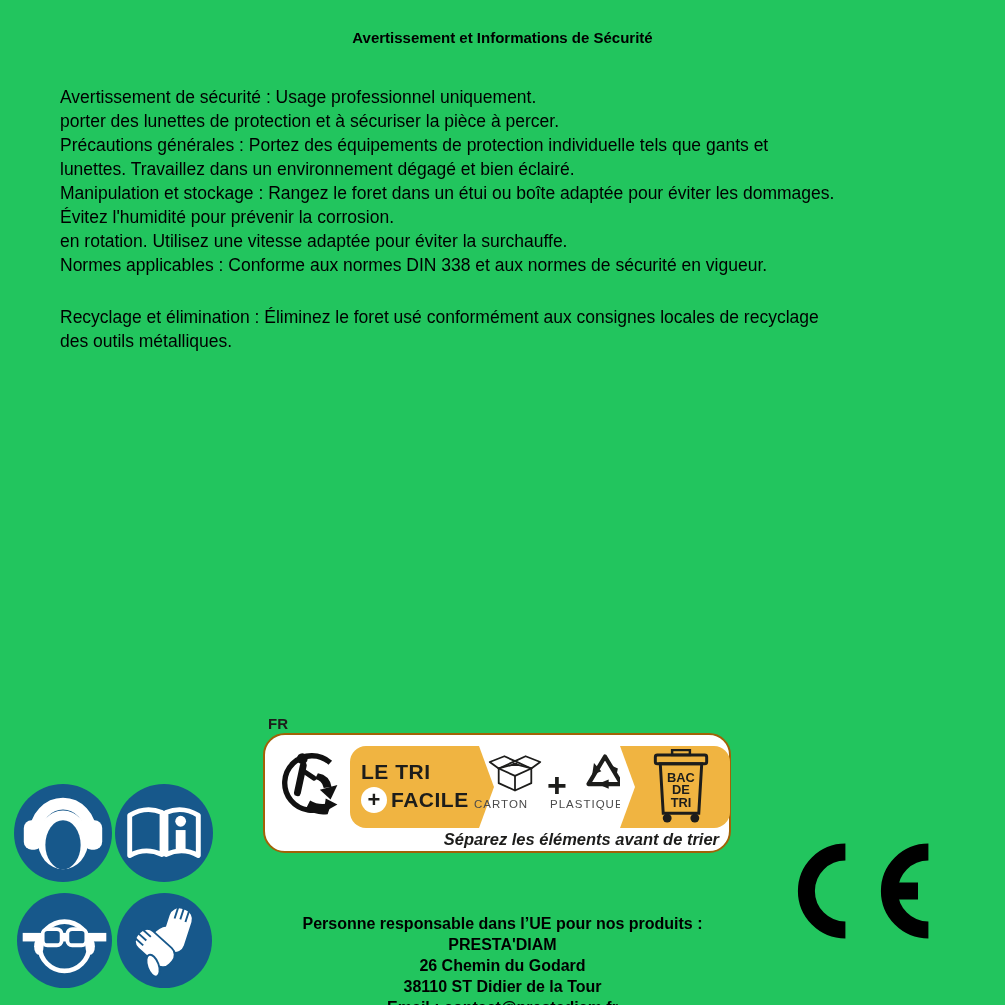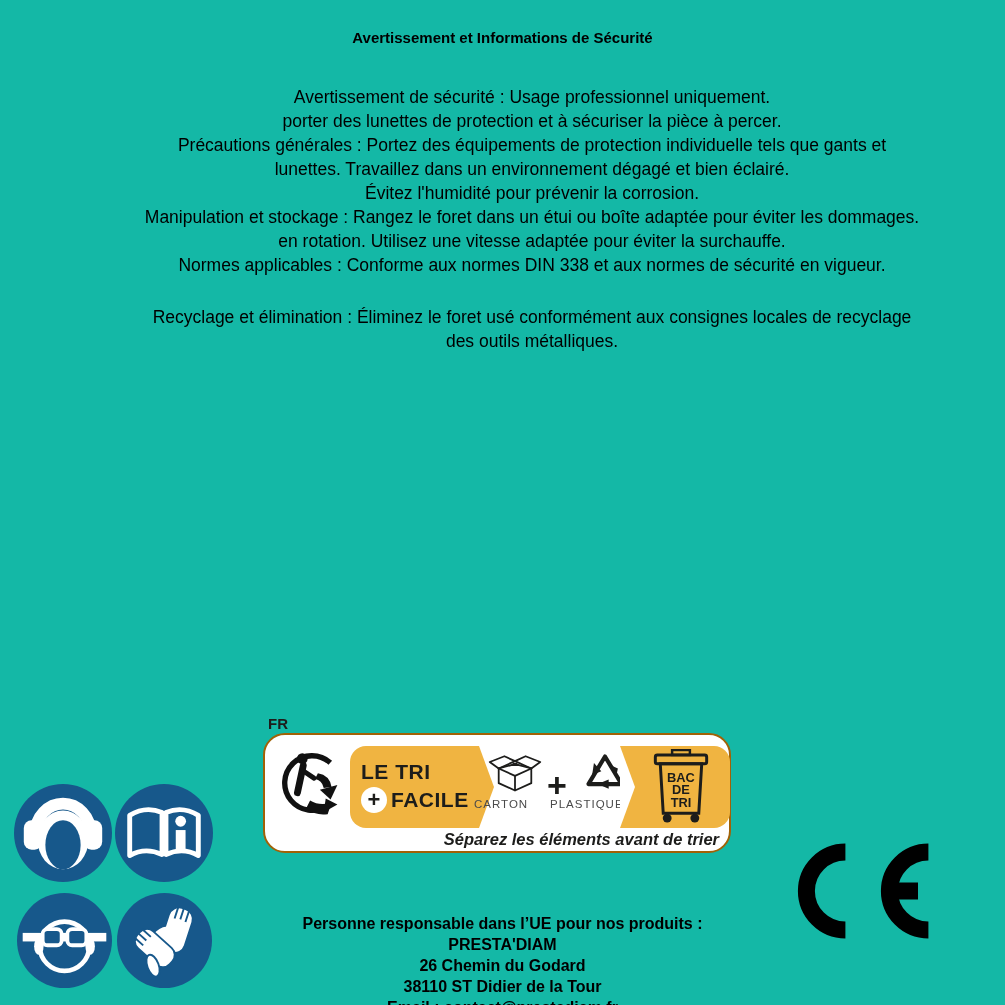--- a/index.html
+++ b/index.html
@@ -1,22 +1,22 @@
 <!DOCTYPE html>
 <html><head>
 <meta charset="utf-8">
 <style>
   html,body{margin:0;padding:0;background:#fff;}
-  #page{position:relative;width:1005px;height:1005px;background:#14b8a6;overflow:hidden;
+  #page{position:relative;width:1005px;height:1005px;background:#22c55e;overflow:hidden;
         font-family:"Liberation Sans","DejaVu Sans",sans-serif;color:#000;}
   .abs{position:absolute;}
   
   #title{top:29px;left:0;width:1005px;text-align:center;font-size:15px;font-weight:bold;}
   
-  #safety{left:72px;top:85px;width:920px;text-align:center;}
+  #safety{left:60px;top:85px;width:920px;}
   .bodyline{height:24px;line-height:24px;font-size:17.5px;white-space:nowrap;}
   .bodyline.gap{height:28px;}
   
   #fr-code{left:268px;top:715px;font-size:15px;font-weight:bold;color:#1d1d1b;}
   #tri-box{left:263px;top:733px;width:468px;height:120px;background:#fff;
            border:2px solid #a16207;border-radius:22px;box-sizing:border-box;}
   #triman{left:10px;top:9px;}
   #band{left:85px;top:11px;width:380px;height:82px;}
   #yellow-left{left:0;top:0;width:118px;height:82px;border-radius:16px 0 0 16px;
                padding-left:11px;box-sizing:content-box;}
@@ -43,22 +43,22 @@
 
 <div id="page">
 
   <div id="title" class="abs">Avertissement et Informations de Sécurité</div>
 
   <div id="safety" class="abs">
     <div class="bodyline">Avertissement de sécurité : Usage professionnel uniquement.</div>
     <div class="bodyline">porter des lunettes de protection et à sécuriser la pièce à percer.</div>
     <div class="bodyline">Précautions générales : Portez des équipements de protection individuelle tels que gants et</div>
     <div class="bodyline">lunettes. Travaillez dans un environnement dégagé et bien éclairé.</div>
+    <div class="bodyline">Manipulation et stockage : Rangez le foret dans un étui ou boîte adaptée pour éviter les dommages.</div>
     <div class="bodyline">Évitez l'humidité pour prévenir la corrosion.</div>
-    <div class="bodyline">Manipulation et stockage : Rangez le foret dans un étui ou boîte adaptée pour éviter les dommages.</div>
     <div class="bodyline">en rotation. Utilisez une vitesse adaptée pour éviter la surchauffe.</div>
     <div class="bodyline">Normes applicables : Conforme aux normes DIN 338 et aux normes de sécurité en vigueur.</div>
     <div class="bodyline gap"></div>
     <div class="bodyline">Recyclage et élimination : Éliminez le foret usé conformément aux consignes locales de recyclage</div>
     <div class="bodyline">des outils métalliques.</div>
   </div>
 
   <div id="fr-code" class="abs">FR</div>
 
   <div id="tri-box" class="abs">

